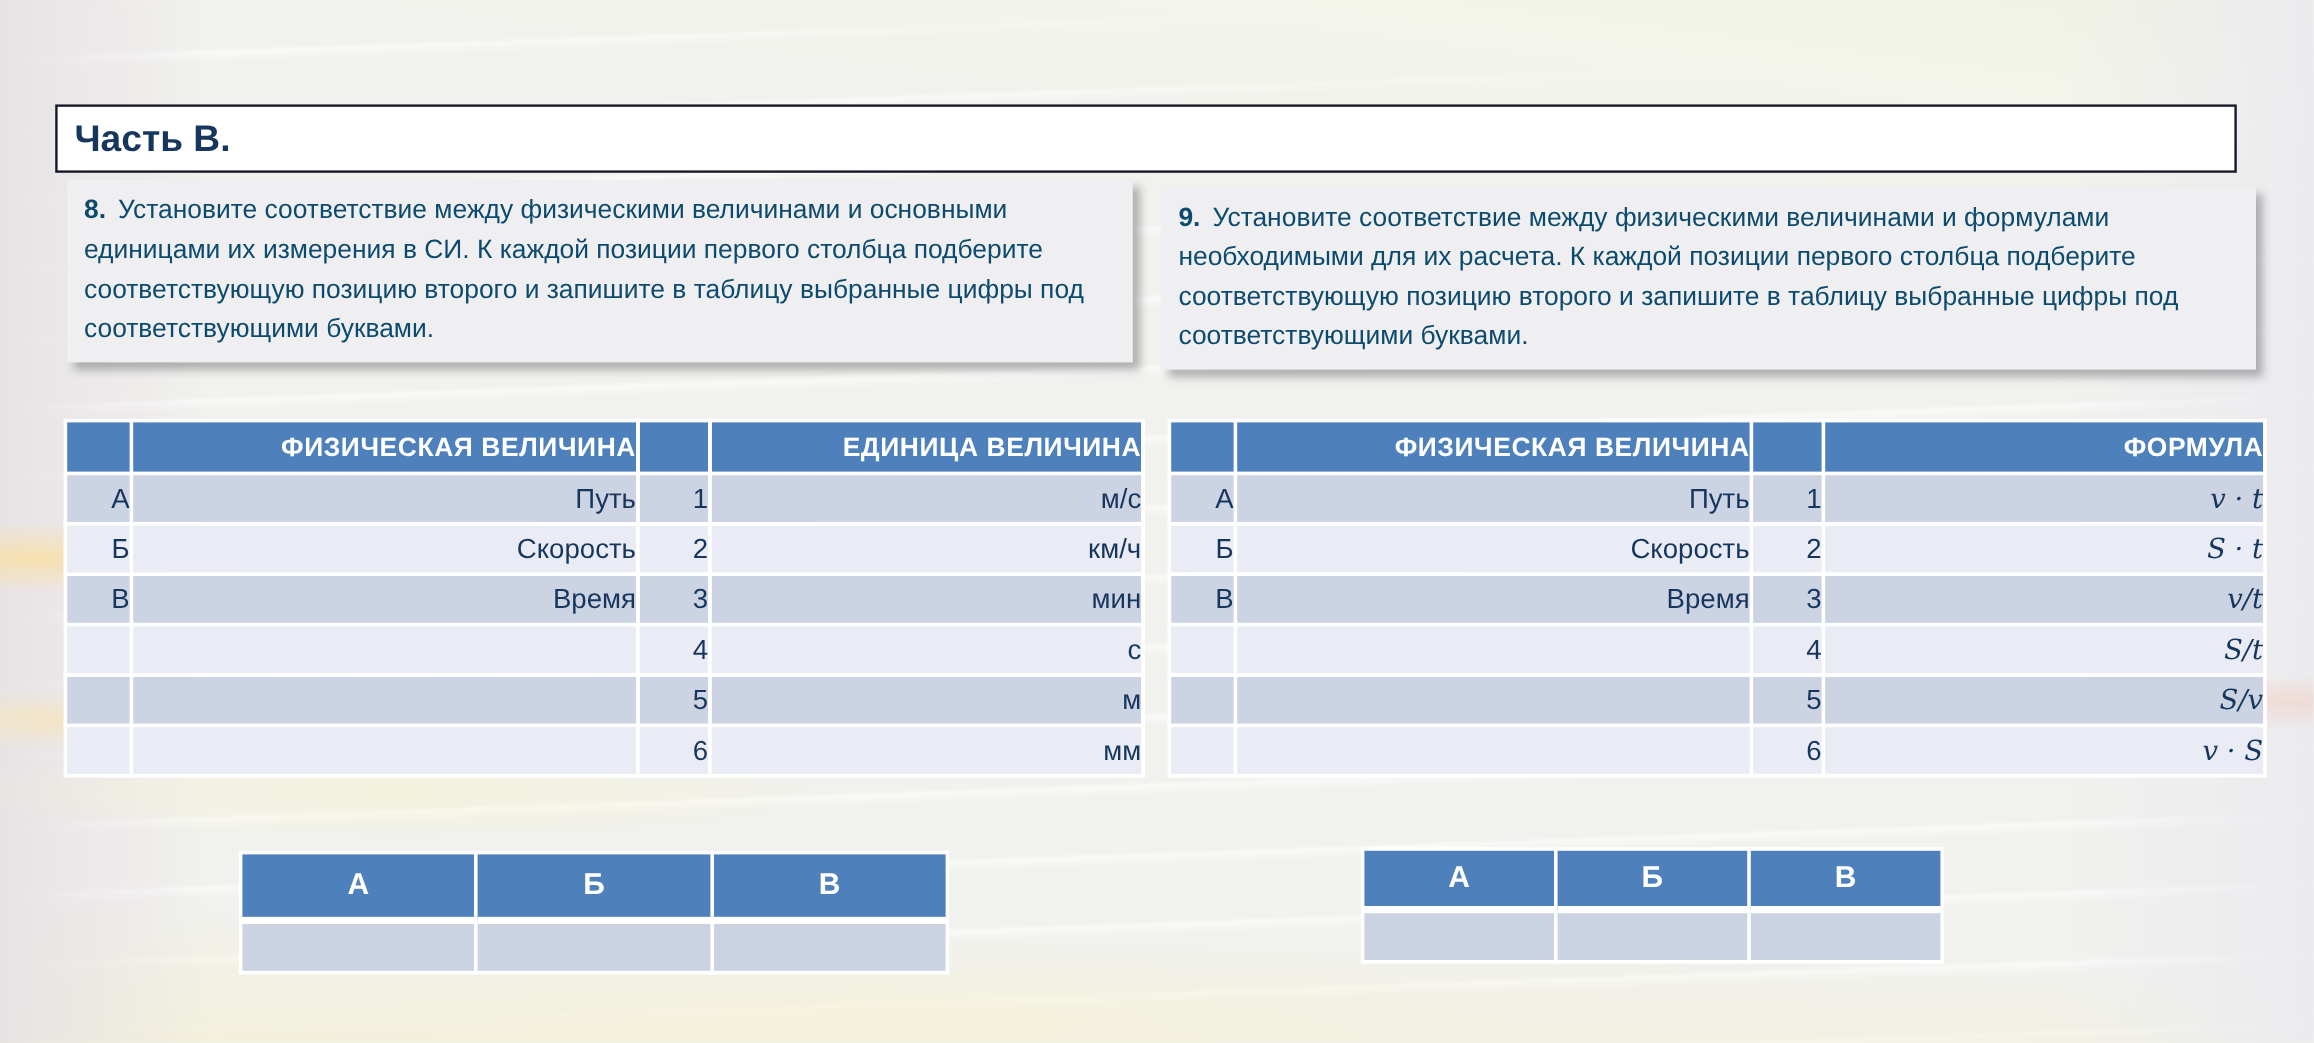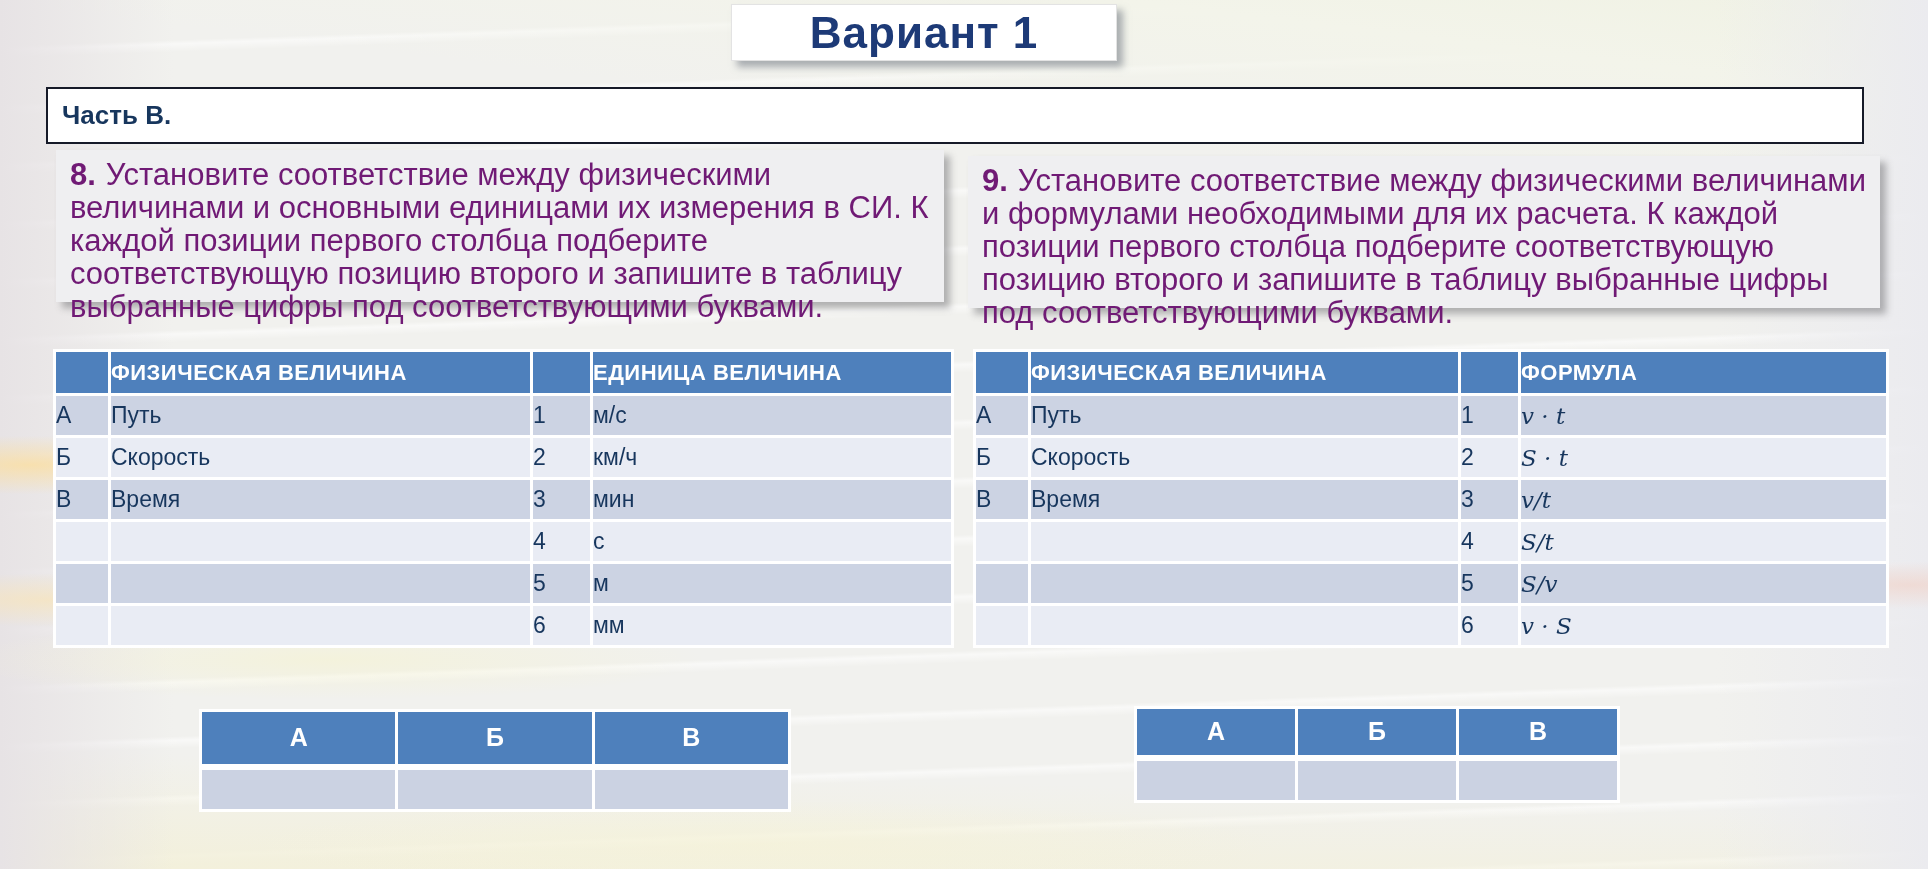--- a/index.html
+++ b/index.html
@@ -33,43 +33,43 @@
   }
   .title-box .title-text {
     font-size:44px; font-weight:bold; color:#1d3a77; letter-spacing:1px;
   }
 
   
   .partb-box {
     position:absolute; left:46px; top:87px; width:1818px; height:57px;
     background:#ffffff; border:2px solid #161a28;
     display:flex; align-items:center; padding-left:14px;
-    color:#17365d; font-size:26px; white-space:nowrap; overflow:hidden;
+    color:#17365d; font-size:31px; white-space:nowrap; overflow:hidden;
   }
   .partb-label { font-weight:bold; margin-right:10px; }
   .partb-instruction { font-style:italic; word-spacing:5px; }
 
   
   .task-card {
     position:absolute; width:888px; height:152px;
     background:#efeff1;
     box-shadow:6px 6px 7px rgba(95,95,100,0.45);
     padding:8px 14px 0 14px;
-    color:#701a75; font-size:31px; line-height:33px;
+    color:#0c4a6e; font-size:22px; line-height:33px;
   }
   .task-8 { left:56px;  top:150px; }
   .task-9 { left:968px; top:156px; width:912px; }
   .task-number { font-weight:bold; margin-right:10px; }
 
   
   table.match-table { position:absolute; border-collapse:collapse; table-layout:fixed; }
   .match-left  { left:53px;  top:349px; width:898px; }
   .match-right { left:973px; top:349px; width:913px; }
   table.match-table th, table.match-table td {
-    border:3px solid #ffffff; text-align:left; vertical-align:middle;
+    border:3px solid #ffffff; text-align:right; vertical-align:middle;
     color:#17365d; overflow:hidden;
   }
   table.match-table th {
     background:#4e80bc; color:#ffffff; font-size:22px; font-weight:bold;
     height:44px; letter-spacing:0.5px;
   }
   table.match-table td { height:42px; font-size:23px; }
   table.match-table tr.r-dark  td { background:#ccd3e3; }
   table.match-table tr.r-light td { background:#e9ecf4; }
   td.cell-letter { font-size:26px; }
@@ -96,23 +96,20 @@
   .answer-right th { height:50px; width:160px; }
   table.answer-table td {
     background:#cbd2e2; height:44px; border:3px solid #ffffff;
   }
 </style>
 </head>
 <body>
 
 <div class="slide">
 
-  <div class="title-box">
-    <span class="title-text">Вариант 1</span>
-  </div>
 
   <div class="partb-box">
     <span class="partb-label">Часть В.</span>
   </div>
 
   <div class="task-card task-8">
     <span class="task-number">8.</span><span>Установите соответствие между физическими величинами и основными единицами их измерения в СИ. К каждой позиции первого столбца подберите соответствующую позицию второго и запишите в таблицу выбранные цифры под соответствующими буквами.</span>
   </div>
 
   <div class="task-card task-9">

